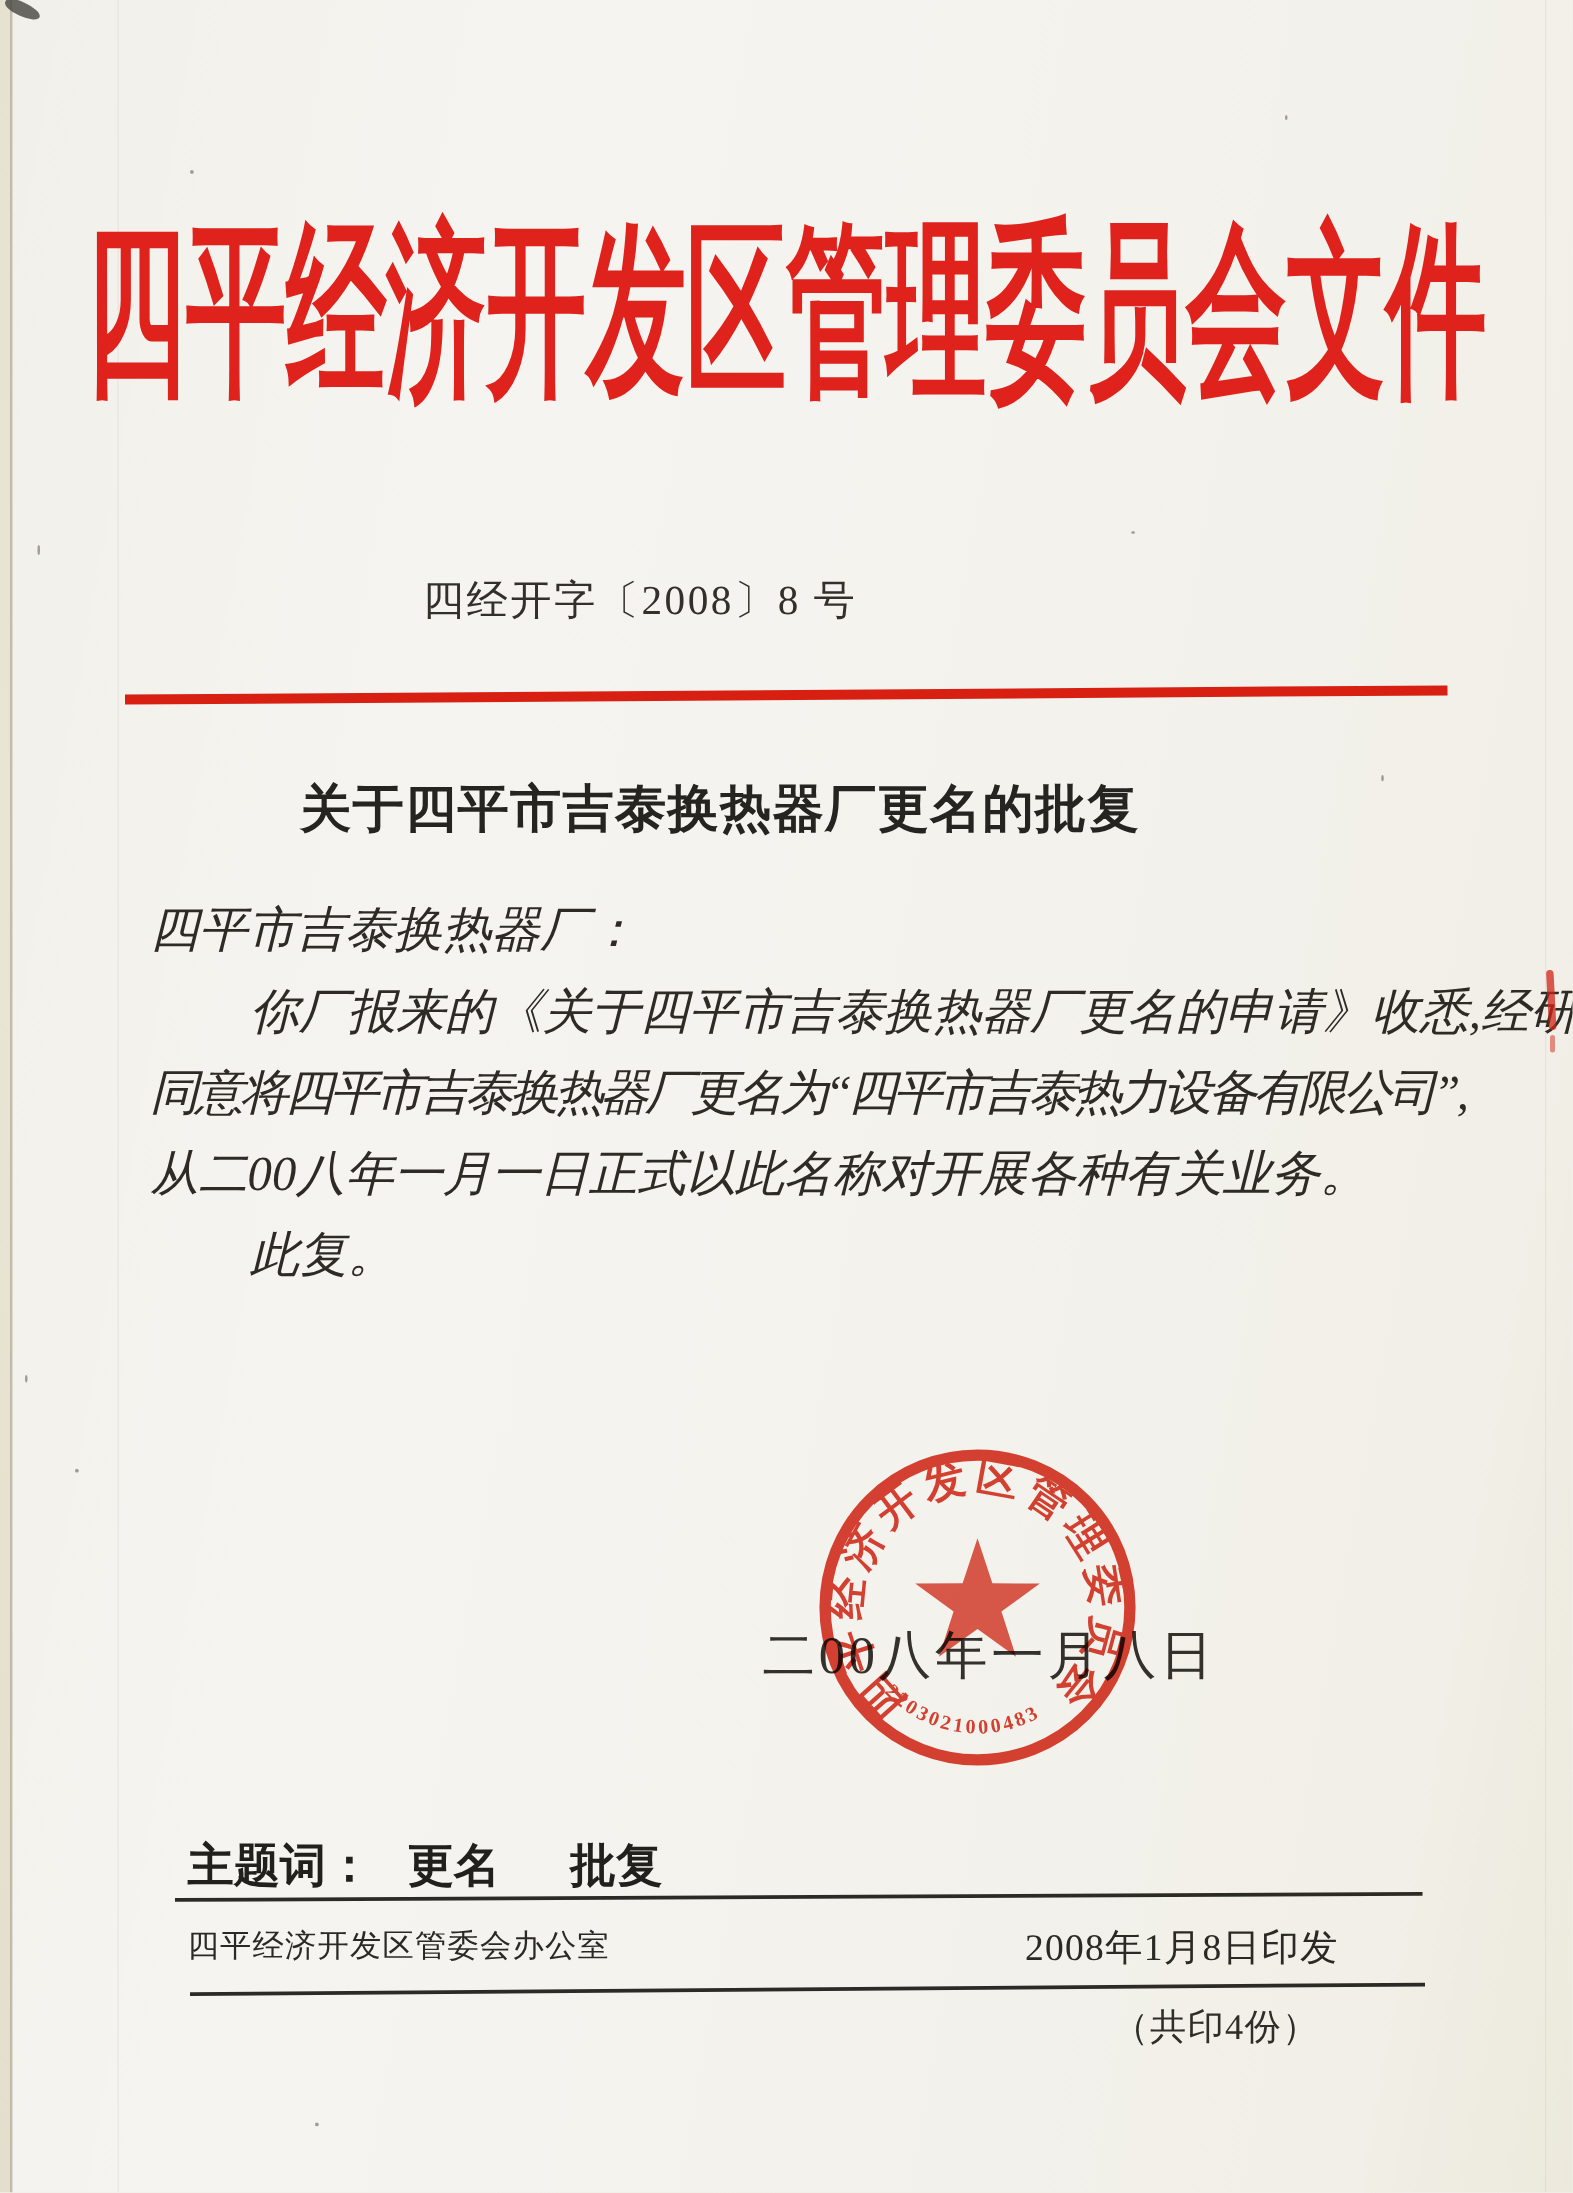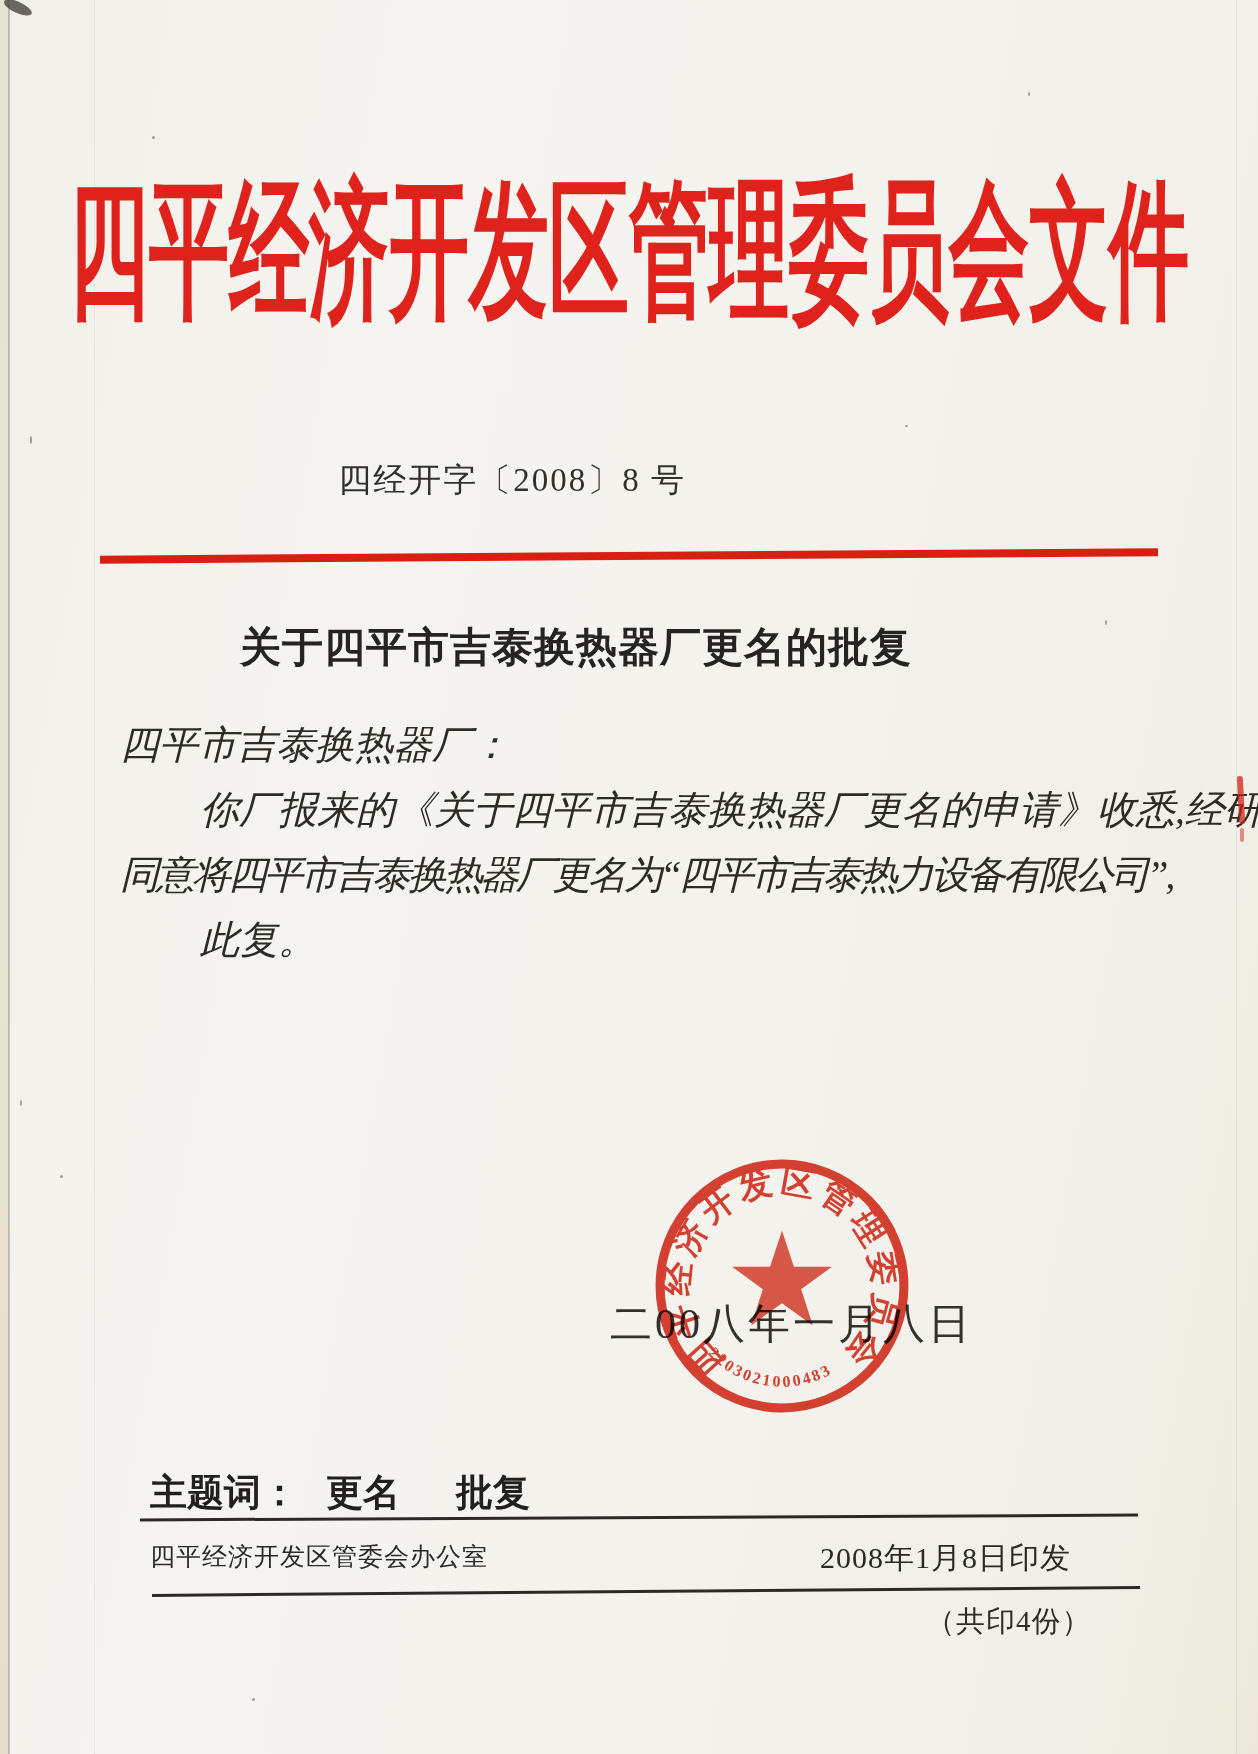--- a/index.html
+++ b/index.html
@@ -80,21 +80,21 @@
   .issuing-office{
     position:absolute;left:150px;top:1540px;
     font-size:25px;color:#2b2925;letter-spacing:1px;white-space:nowrap;
   }
   .print-date{
     position:absolute;left:820px;top:1538px;
     font-size:30px;color:#2b2925;letter-spacing:1px;white-space:nowrap;text-align:right;
   }
   .copies-note{
     position:absolute;left:890px;top:1602px;
-    font-size:29px;color:#2f2d29;letter-spacing:1px;white-space:nowrap;margin-left:36px;
+    font-size:29px;color:#2f2d29;letter-spacing:1px;white-space:nowrap;
   }
   .red-ink-mark{
     position:absolute;left:1238px;top:776px;width:6px;height:48px;
     background:#cf2317;border-radius:3px;opacity:.75;transform:rotate(-3deg);
   }
   .red-ink-dot{
     position:absolute;left:1240px;top:828px;width:4px;height:14px;
     background:#d8473a;border-radius:2px;opacity:.6;
   }
   .seal-text{
@@ -126,20 +126,21 @@
 <div class="doc-number">四经开字〔2008〕8 号</div>
 
 <div class="red-rule"></div>
 
 <div class="doc-title">关于四平市吉泰换热器厂更名的批复</div>
 
 <div class="body-block">
   <div class="body-line">四平市吉泰换热器厂：</div>
   <div class="body-line indent">你厂报来的《关于四平市吉泰换热器厂更名的申请》收悉,经研究,</div>
   <div class="body-line tight">同意将四平市吉泰换热器厂更名为“四平市吉泰热力设备有限公司”,</div>
+  <div class="body-line">从二00八年一月一日正式以此名称对开展各种有关业务。</div>
   <div class="body-line indent">此复。</div>
 </div>
 
 <div class="issue-date">二00八年一月八日</div>
 
 <svg class="seal" viewBox="0 0 260 262" xmlns="http://www.w3.org/2000/svg">
   <circle cx="130" cy="131" r="121" fill="none" stroke="#dc3322" stroke-width="9"></circle>
   <polygon fill="#dd3a28" opacity="0.9" points="130,76 141.8,111.8 179.5,111.9 149,134.2 160.6,170.1 130,148 99.4,170.1 111,134.2 80.5,111.9 118.2,111.8"></polygon>
   <path id="sealArcTop" d="M 77.2 206.4 A 92 92 0 1 1 182.8 206.4" fill="none"></path>
   <path id="sealArcBottom" d="M 53.4 195.3 A 100 100 0 0 0 206.6 195.3" fill="none"></path>

